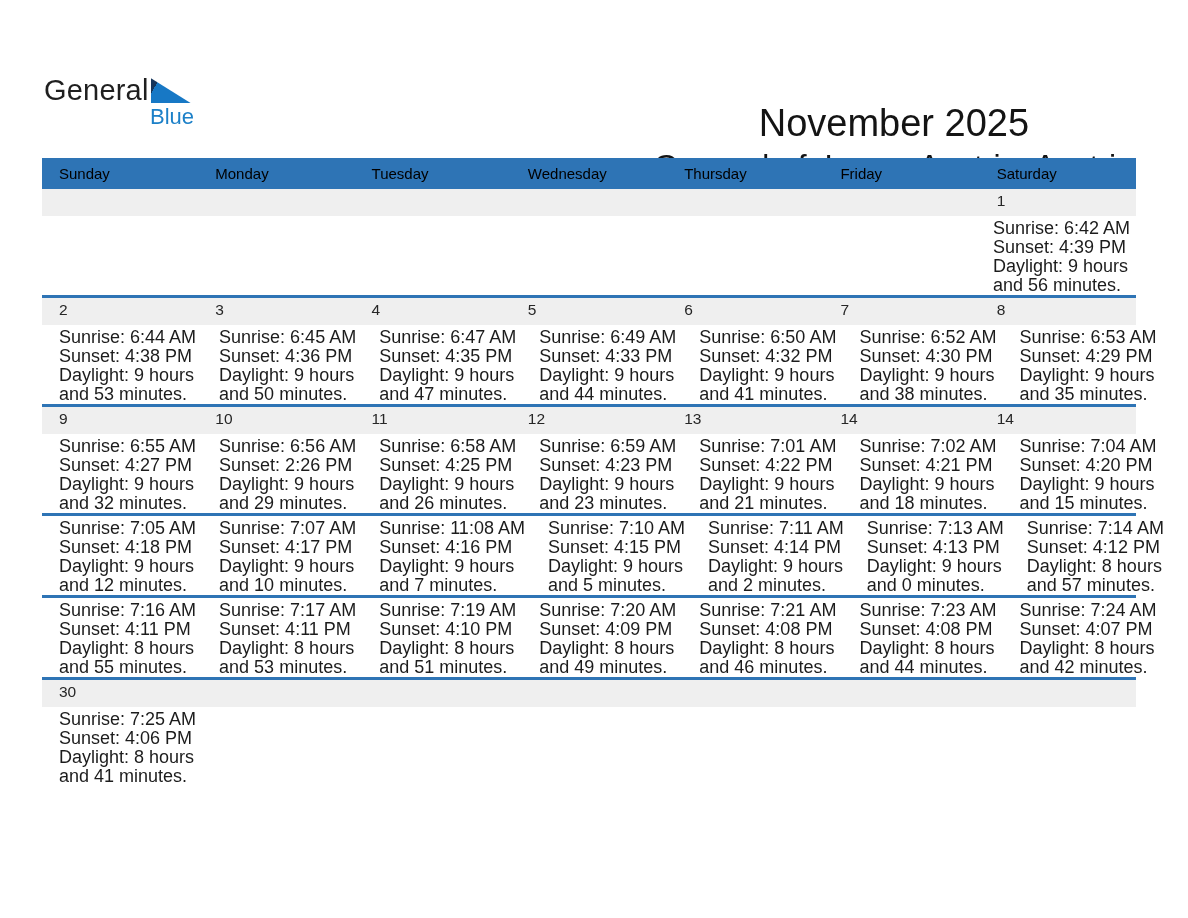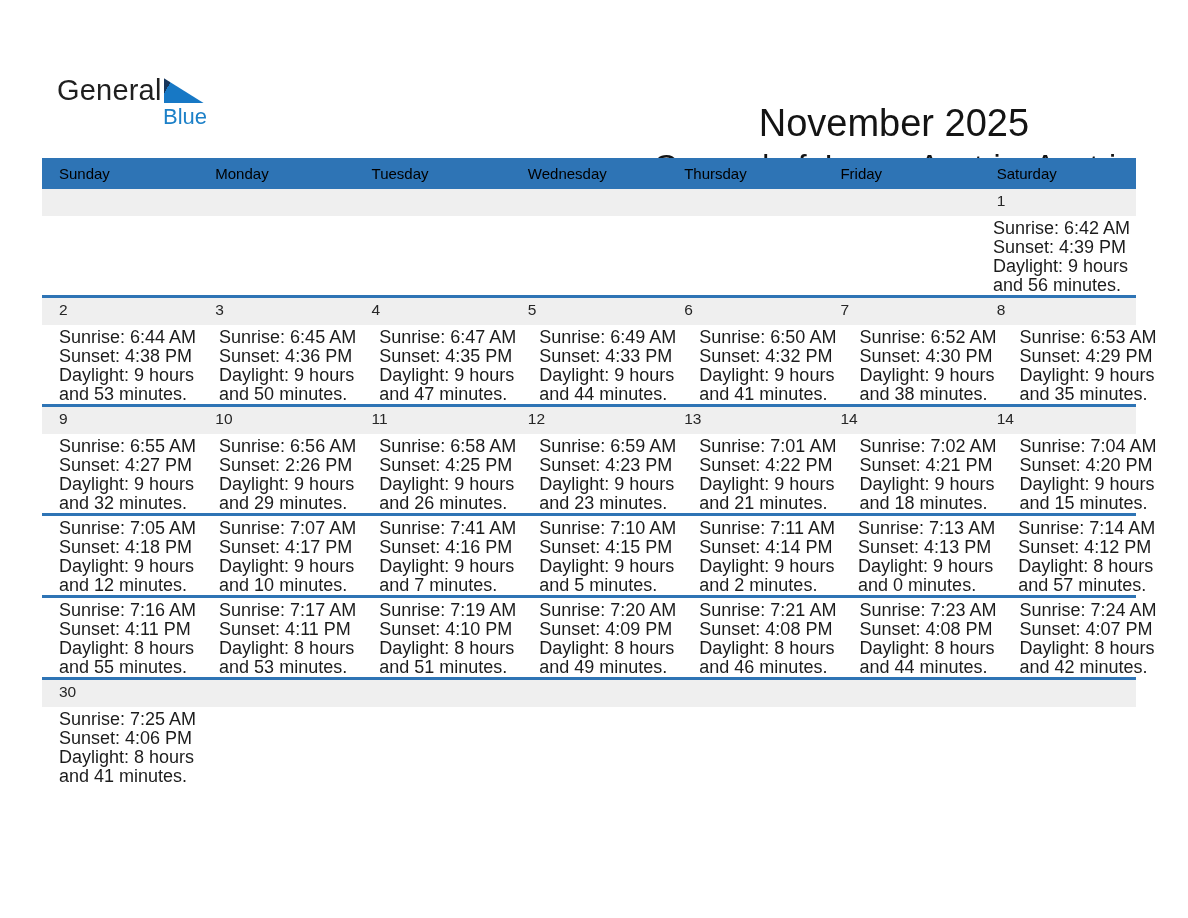--- a/index.html
+++ b/index.html
@@ -5,21 +5,21 @@
   * { box-sizing: border-box; margin: 0; padding: 0; }
   html,body { background:#ffffff; }
   body {
     width:1188px; height:918px;
     font-family:"Liberation Sans", sans-serif;
     position:relative; overflow:hidden;
   }
   .page { position:relative; width:1188px; height:918px; background:#fff; }
 
   
-  .logo { position:absolute; left:57px; top:76px; width:150px; }
+  .logo { position:absolute; left:44px; top:76px; width:150px; }
   .logo-row1 { display:flex; align-items:flex-start; }
   .logo-general { font-size:29px; line-height:29px; color:#1f1f1f; letter-spacing:0.2px; }
   .logo-triangle {
     width:40px; height:25px; margin-left:2px; margin-top:2px;
     background:linear-gradient(118deg, var(--logo-navy) 16%, var(--logo-blue) 16%);
     clip-path:polygon(0 0, 100% 100%, 0 100%);
   }
   .logo-row2 { text-align:right; margin-top:-3px; padding-right:0; }
   .logo-blue { font-size:22px; line-height:29px; color:var(--logo-text-blue); }
 
@@ -221,21 +221,21 @@
               <div>Daylight: 9 hours</div>
               <div>and 12 minutes.</div>
             </div>
             <div class="day-content">
               <div>Sunrise: 7:07 AM</div>
               <div>Sunset: 4:17 PM</div>
               <div>Daylight: 9 hours</div>
               <div>and 10 minutes.</div>
             </div>
             <div class="day-content">
-              <div>Sunrise: 7:41 AM</div>
+              <div>Sunrise: 11:08 AM</div>
               <div>Sunset: 4:16 PM</div>
               <div>Daylight: 9 hours</div>
               <div>and 7 minutes.</div>
             </div>
             <div class="day-content">
               <div>Sunrise: 7:10 AM</div>
               <div>Sunset: 4:15 PM</div>
               <div>Daylight: 9 hours</div>
               <div>and 5 minutes.</div>
             </div>

